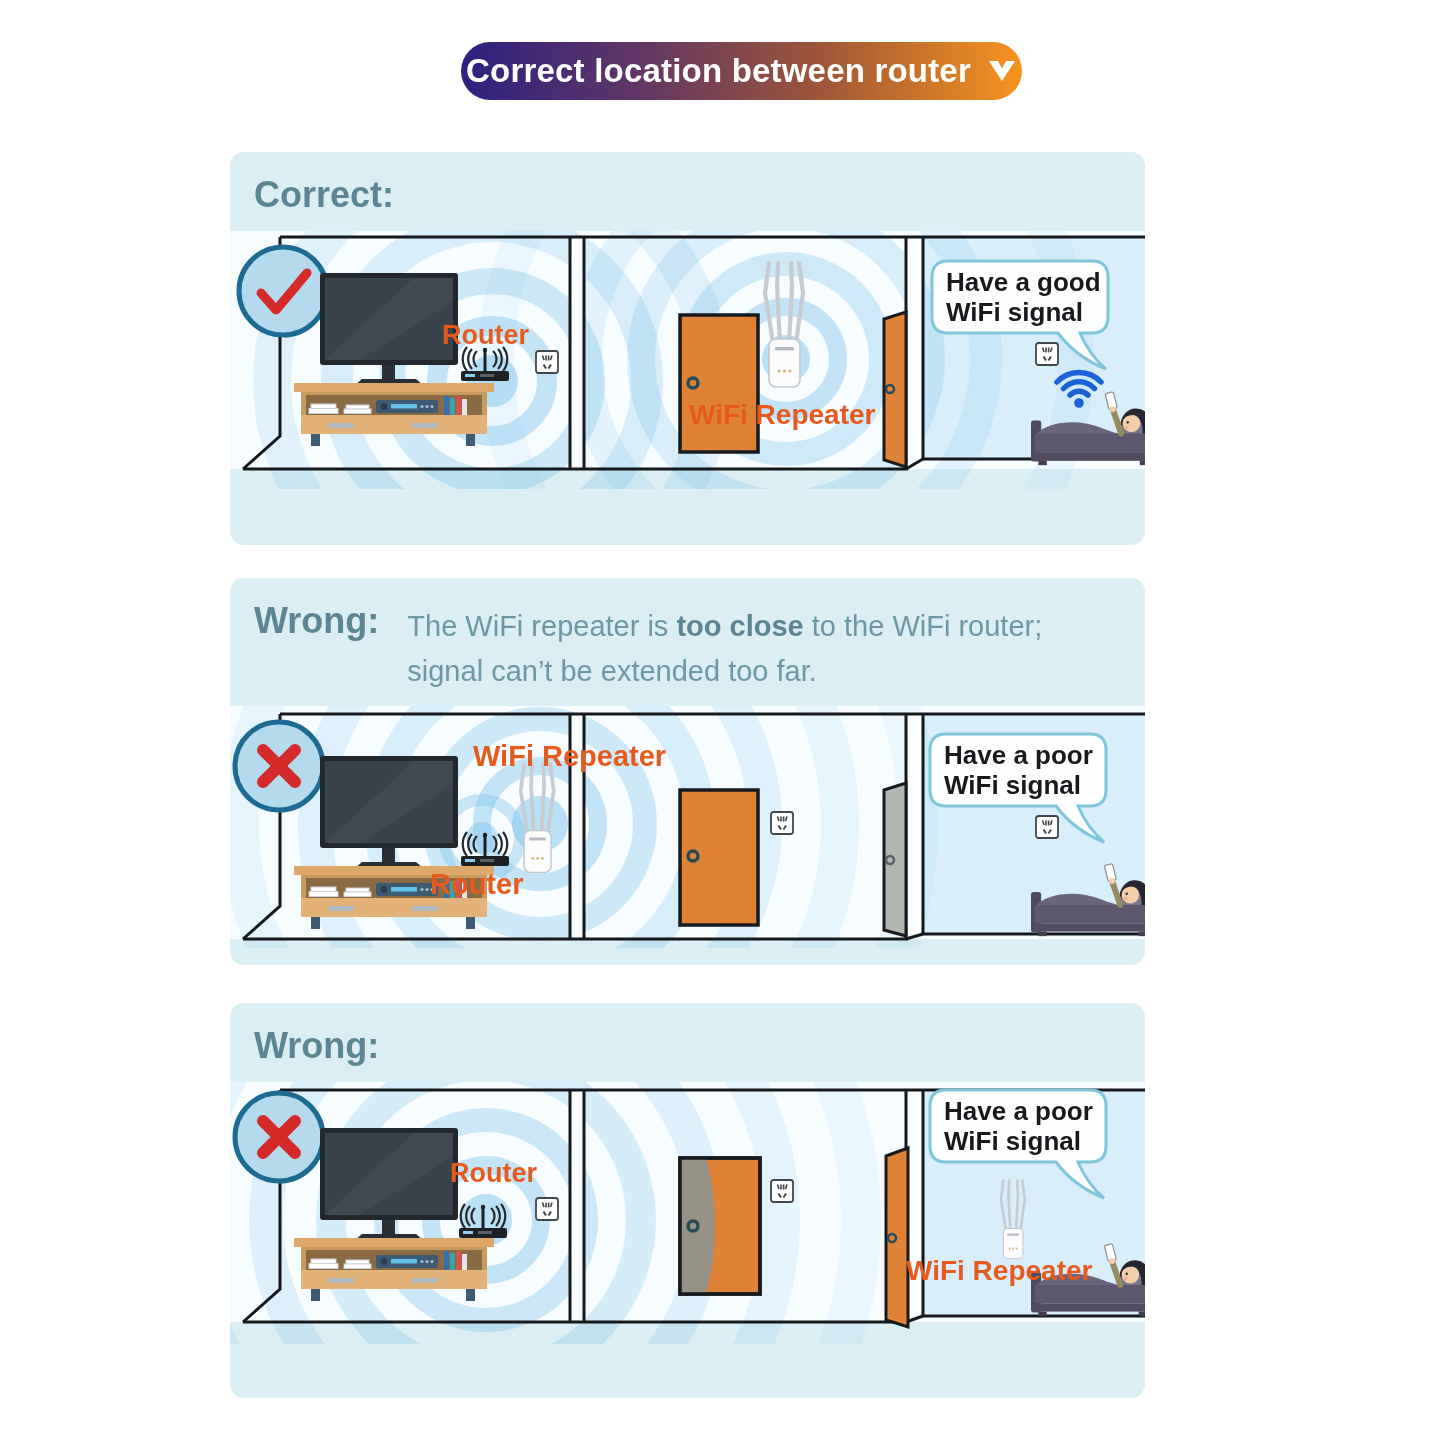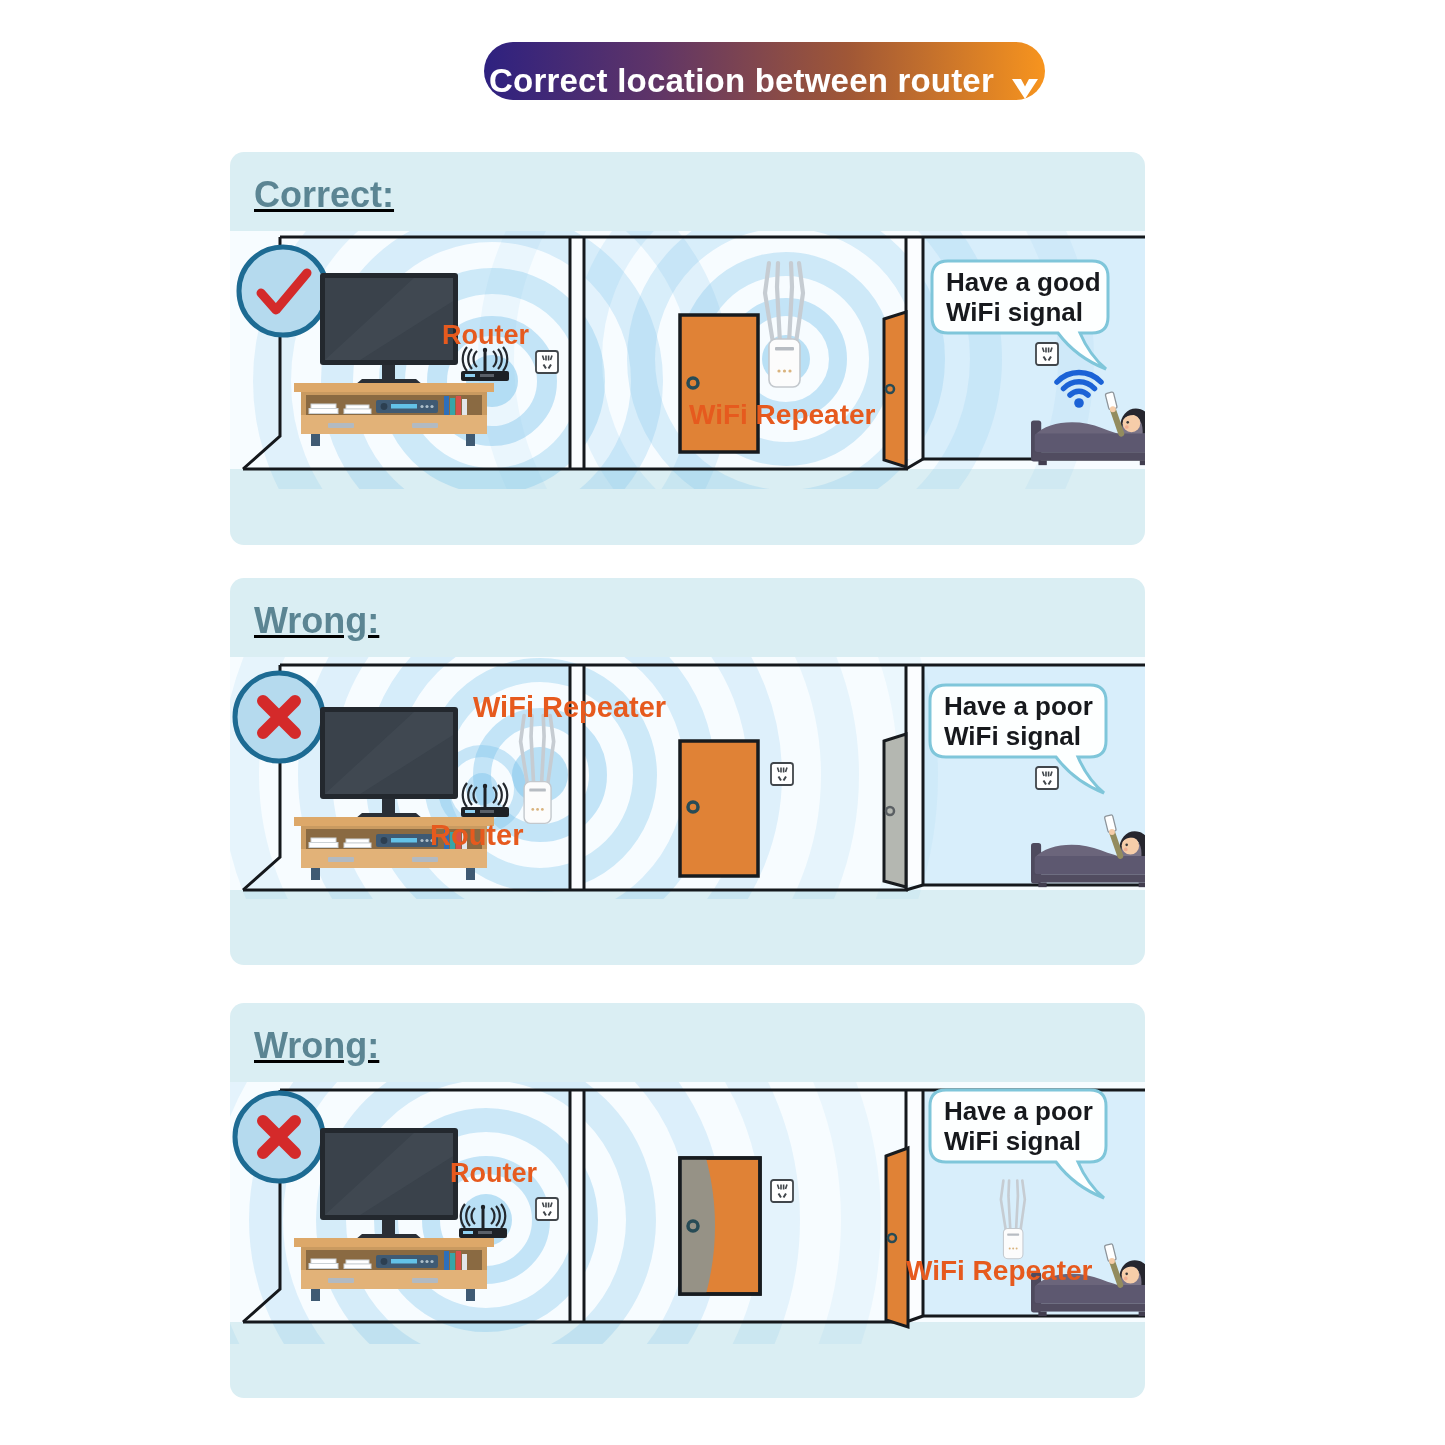--- a/index.html
+++ b/index.html
@@ -3,31 +3,30 @@
 <meta charset="utf-8">
 <style>
   html,body{margin:0;padding:0;}
   body{
     width:1445px;height:1445px;background:#ffffff;position:relative;
     font-family:"Liberation Sans", sans-serif;
     -webkit-font-smoothing:antialiased;
   }
   
   .banner{
-    position:absolute;left:484px;top:42px;width:561px;height:58px;
+    position:absolute;left:461px;top:42px;width:561px;height:58px;
     border-radius:29px;
     background:linear-gradient(90deg,#2e2180 0%,#5e3468 30%,#a05736 65%,#f7941e 100%);
-    display:flex;align-items:flex-end;justify-content:center;gap:16px;
+    display:flex;align-items:center;justify-content:center;gap:16px;
   }
   .banner-label{color:#ffffff;font-size:33px;font-weight:bold;letter-spacing:.2px;}
   
   .panel{
     position:absolute;left:230px;width:915px;background:#daeef3;border-radius:14px;
     overflow:hidden;
-    text-decoration:underline;
   }
   #panel-correct{top:152px;height:393px;}
   #panel-wrong-close{top:578px;height:387px;}
   #panel-wrong-far{top:1003px;height:395px;}
   .panel-header{display:flex;align-items:flex-start;padding:20px 30px 0 24px;}
   .panel-title{
     flex:none;font-size:36px;font-weight:bold;color:#5b8593;margin-right:28px;
     line-height:1.3;
   }
   .panel-desc{
@@ -224,20 +223,21 @@
       <path d="M16,0 H160 Q176,0 176,16 V56 Q176,72 160,72 H148 C154,86 162,98 174,108 C156,101 138,88 126,72 H16 Q0,72 0,56 V16 Q0,0 16,0 Z" fill="#fdffff" stroke="#7fc6da" stroke-width="3"></path>
       <text class="bubble-text" x="14" y="30">Have a good</text>
       <text class="bubble-text" x="14" y="60">WiFi signal</text>
     </g>
   </svg>
 </div>
 
 <div class="panel" id="panel-wrong-close">
   <div class="panel-header">
     <div class="panel-title">Wrong:</div>
+    <p class="panel-desc"><span>The WiFi repeater is </span><b>too close</b><span> to the WiFi router; signal can’t be extended too far.</span></p>
   </div>
 
   <svg class="scene" width="950" height="242" viewBox="0 0 950 242">
     <rect x="0" y="0" width="950" height="233" fill="#f7fcff"></rect>
     <rect x="693" y="8" width="239" height="220" fill="#d8eefb"></rect>
     <g transform="translate(310,118)" stroke="#7cc3eb" fill="none">
       <circle r="28" fill="#7cc3eb" stroke="none" opacity="0.5"></circle>
       <circle r="58" stroke-width="18" opacity="0.42"></circle>
       <circle r="105" stroke-width="24" opacity="0.34"></circle>
       <circle r="160" stroke-width="30" opacity="0.27"></circle>

